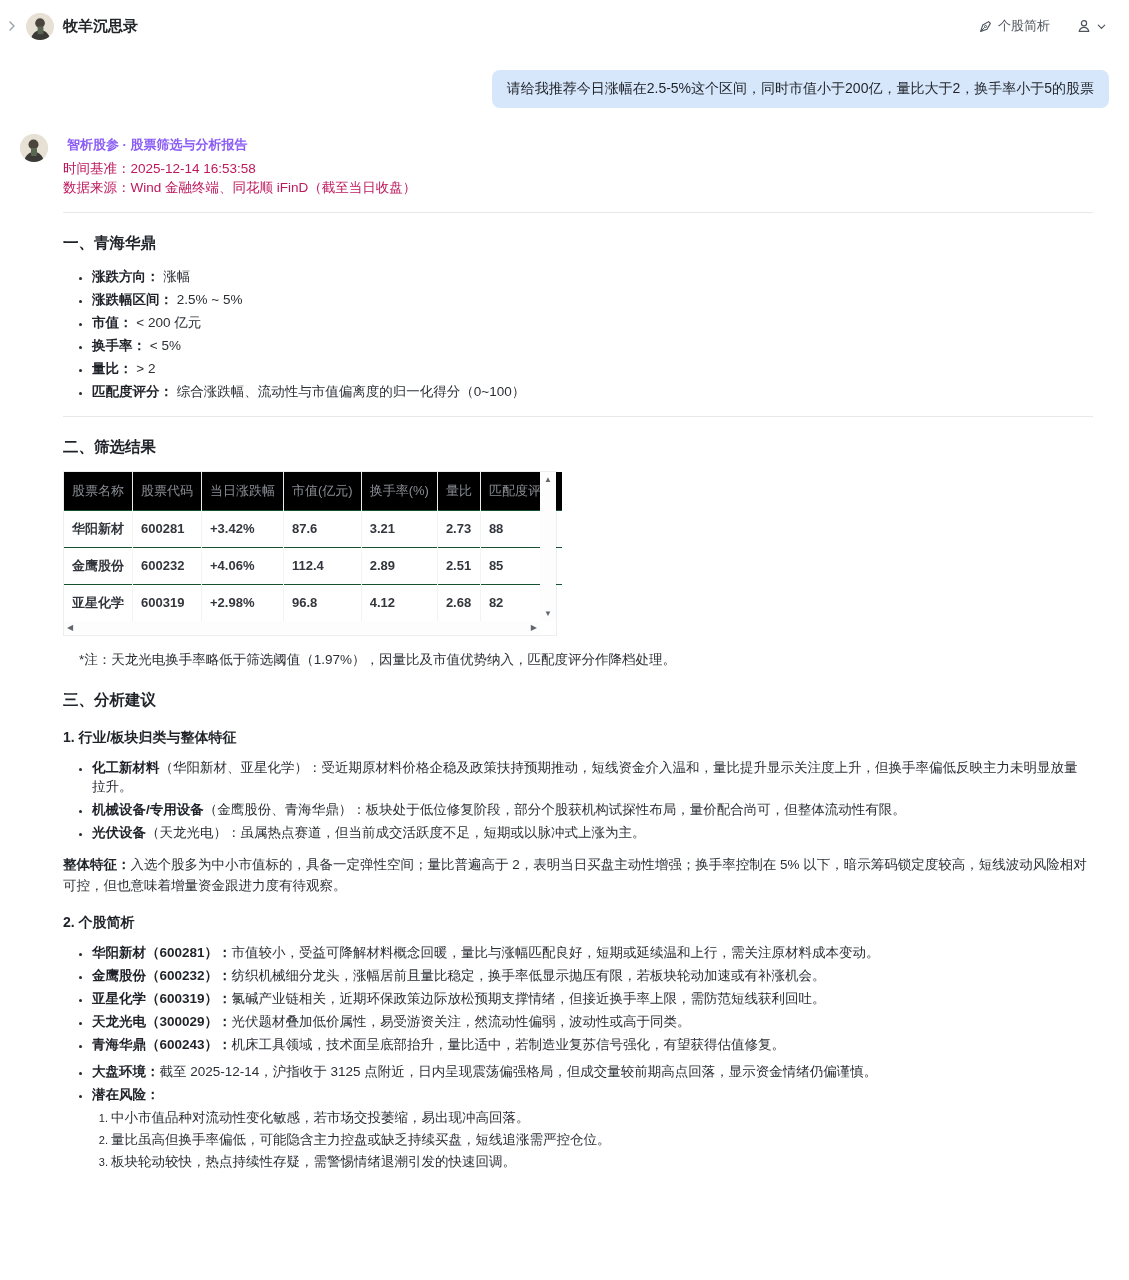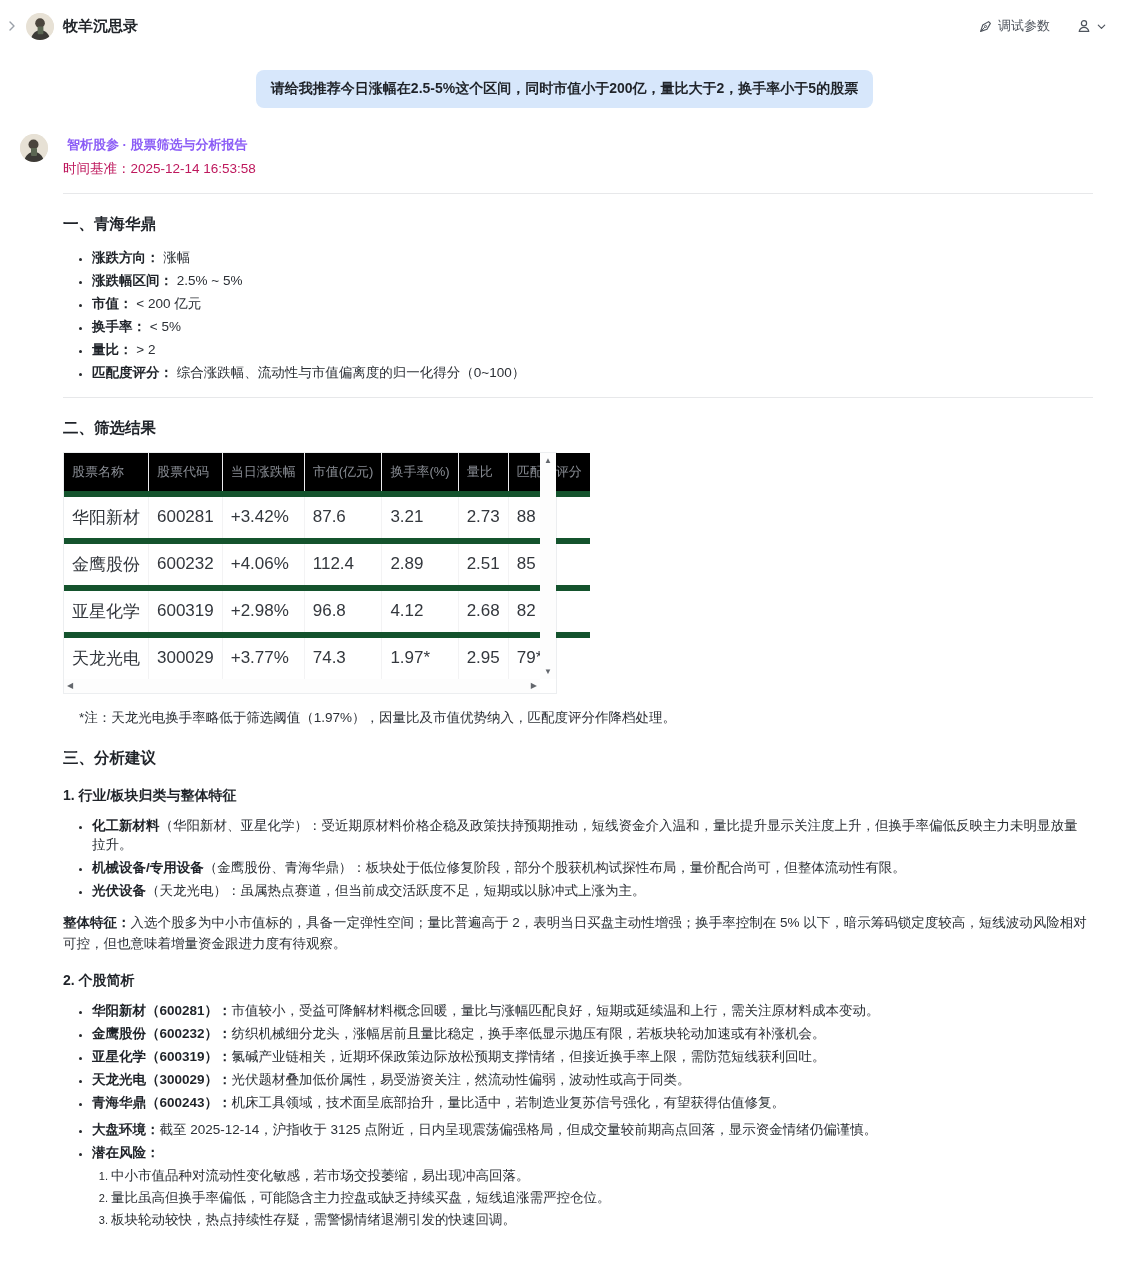--- a/index.html
+++ b/index.html
@@ -14,21 +14,21 @@
   .collapse-btn { color:#9aa0a8; display:flex; align-items:center; margin-right:8px; cursor:pointer; }
   .avatar { width:28px; height:28px; border-radius:50%; background:#e7e1d5; overflow:hidden; flex:0 0 28px;
             display:flex; align-items:flex-end; justify-content:center; }
   .topbar .avatar { width:27px; height:27px; margin-right:9px; }
   .app-title { font-size:15px; font-weight:700; color:#22262b; }
   .topbar-right { margin-left:auto; display:flex; align-items:center; gap:26px; }
   .debug-entry { display:flex; align-items:center; gap:5px; color:#4e545d; font-size:13px; cursor:pointer; }
   .agent-switch { display:flex; align-items:center; gap:4px; color:#4e545d; cursor:pointer; }
   
   .chat { padding:0 20px; }
-  .user-row { display:flex; justify-content:center; margin:18px 0 0;font-weight:bold; }
+  .user-row { display:flex; justify-content:flex-end; margin:18px 0 0; }
   .user-bubble { background:#d7e7fb; color:#1f2329; border-radius:8px; padding:9px 15px;
                  font-size:14px; line-height:1.4; max-width:860px; }
   .assistant-row { display:flex; align-items:flex-start; gap:15px; margin-top:26px; }
   .assistant-content { flex:1; padding-right:16px; padding-top:2px; }
   
   .report-title { font-size:13px; font-weight:700; color:#8b5cf6; margin:0 4px 5px; }
   .meta-line { font-size:13.5px; color:#be185d; line-height:19px; }
   hr.sep { border:none; border-top:1px solid #e7e8ea; margin:15px 0; }
   .sec-heading { font-size:15.5px; font-weight:700; color:#1f2329; margin:20px 0 13px; }
   .sub-heading { font-size:14px; font-weight:700; color:#1f2329; margin:18px 0 11px; }
@@ -38,22 +38,22 @@
   .b { font-weight:700; color:#1f2329; }
   .para { font-size:13.5px; line-height:21px; margin:12px 0; color:#2b2f35; }
   ol.risks { margin:4px 0 0; padding:0 0 0 19px; list-style:decimal; }
   ol.risks li { font-size:13.5px; line-height:19px; margin:0 0 3px; color:#2b2f35; }
   
   .table-outer { position:relative; width:494px; margin:4px 0 0; border:1px solid #eceef0;
                  padding-right:16px; padding-bottom:14px; background:#fff; }
   table.results { border-collapse:collapse; width:100%; }
   table.results th { background:#000000; color:#8a8e95; font-weight:400; font-size:13px;
                      text-align:left; padding:10px 8px; border-right:1px solid #ececee; white-space:nowrap; }
-  table.results td { font-size:17px; color:#33373d; padding:9px 8px; border-top:6px solid #14532d;
-                     border-right:1px solid #f3f3f4; white-space:nowrap; }
+  table.results td { font-size:13px; color:#33373d; padding:9px 8px; border-top:1px solid #14532d;
+                     border-right:1px solid #f3f3f4; white-space:nowrap;font-weight:bold; }
   table.results th:last-child, table.results td:last-child { border-right:none; }
   .vscroll { position:absolute; top:0; right:0; bottom:14px; width:16px; background:#fdfdfd;
              display:flex; flex-direction:column; justify-content:space-between; align-items:center;
              padding:3px 0; color:#63676d; font-size:8px; cursor:pointer; }
   .hscroll { position:absolute; left:0; right:16px; bottom:0; height:14px; background:#fdfdfd;
              display:flex; justify-content:space-between; align-items:center;
              padding:0 3px; color:#63676d; font-size:8px; cursor:pointer; }
   .note { font-size:13.5px; color:#2b2f35; line-height:20px; margin:14px 16px 0; }
   .icon { display:inline-flex; align-items:center; }
 </style>
@@ -77,21 +77,21 @@
   <span class="app-title">牧羊沉思录</span>
   <div class="topbar-right">
     <div class="debug-entry">
       <span class="icon">
         <svg width="15" height="15" viewBox="0 0 16 16">
             <path d="M2.8 13.2l6.8-2.3 3.6-6.2-1.9-1.9-6.2 3.6-2.3 6.8z" fill="none" stroke="currentColor" stroke-width="1.2" stroke-linejoin="round"></path>
             <circle cx="8.1" cy="7.9" r="1.1" fill="none" stroke="currentColor" stroke-width="1"></circle>
             <path d="M2.8 13.2l4.4-4.4" stroke="currentColor" stroke-width="1"></path>
           </svg>
       </span>
-      <span>调试参数</span>
+      <span>个股简析</span>
     </div>
     <div class="agent-switch">
       <span class="icon">
         <svg width="16" height="16" viewBox="0 0 16 16">
             <circle cx="8" cy="5.3" r="2.6" fill="none" stroke="currentColor" stroke-width="1.2"></circle>
             <path d="M3.2 13.4c.6-2.7 2.5-4.1 4.8-4.1s4.2 1.4 4.8 4.1z" fill="none" stroke="currentColor" stroke-width="1.2" stroke-linejoin="round"></path>
           </svg>
       </span>
       <span class="icon">
         <svg width="11" height="11" viewBox="0 0 12 12">
@@ -114,20 +114,21 @@
           <circle cx="14" cy="14" r="14" fill="#e7e1d5"></circle>
           <circle cx="13.5" cy="10.5" r="5" fill="#4a443c"></circle>
           <path d="M4 28c1-7 5.5-10 10-10s9 3 10 10z" fill="#3c3a36"></path>
           <rect x="11" y="14" width="6" height="8" rx="1" fill="#5b6652"></rect>
         </svg>
     </span>
 
     <div class="assistant-content">
       <div class="report-title">智析股参 · 股票筛选与分析报告</div>
       <div class="meta-line">时间基准：2025-12-14 16:53:58</div>
+      <div class="meta-line">数据来源：Wind 金融终端、同花顺 iFinD（截至当日收盘）</div>
 
       <hr class="sep">
 
       <div class="sec-heading">一、青海华鼎</div>
       <ul class="blist">
         <li><span class="b">涨跌方向：</span> <span>涨幅</span></li>
         <li><span class="b">涨跌幅区间：</span> <span>2.5% ~ 5%</span></li>
         <li><span class="b">市值：</span> <span>&lt; 200 亿元</span></li>
         <li><span class="b">换手率：</span> <span>&lt; 5%</span></li>
         <li><span class="b">量比：</span> <span>&gt; 2</span></li>
@@ -171,29 +172,20 @@
               </tr>
               <tr>
                 <td>亚星化学</td>
                 <td>600319</td>
                 <td>+2.98%</td>
                 <td>96.8</td>
                 <td>4.12</td>
                 <td>2.68</td>
                 <td>82</td>
               </tr>
-              <tr>
-                <td>天龙光电</td>
-                <td>300029</td>
-                <td>+3.77%</td>
-                <td>74.3</td>
-                <td>1.97*</td>
-                <td>2.95</td>
-                <td>79*</td>
-              </tr>
             </tbody>
         </table>
         <div class="vscroll">
           <span>▲</span>
           <span>▼</span>
         </div>
         <div class="hscroll">
           <span>◀</span>
           <span>▶</span>
         </div>

